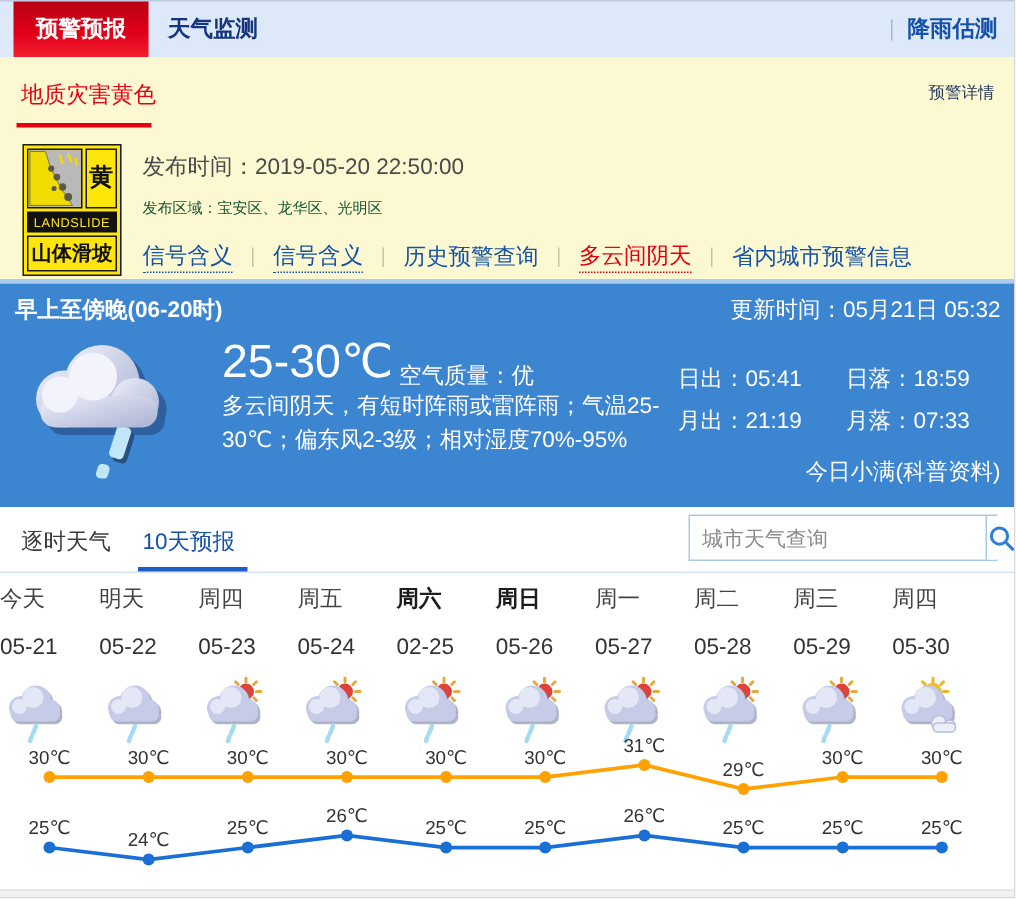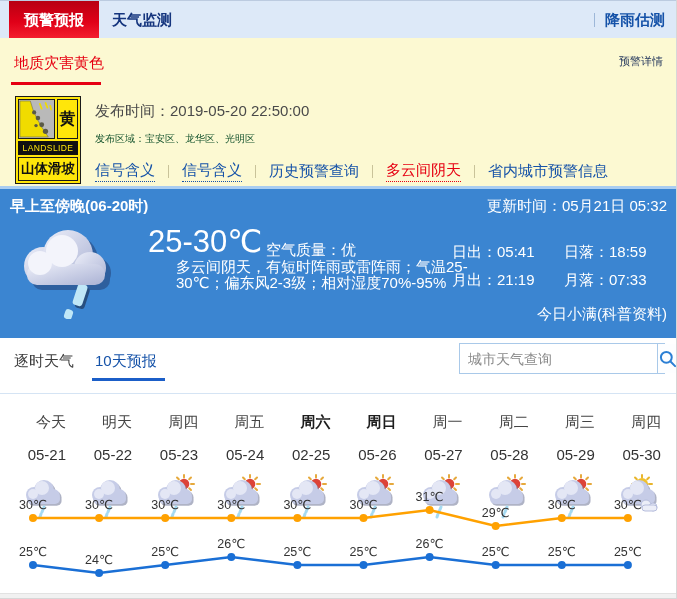--- a/index.html
+++ b/index.html
@@ -47,43 +47,43 @@
   .w-links .vsep { border-left-color:#c9c39a; height:13px; }
 
   
   .cur-divider { position:absolute; top:186px; left:0; width:677px; height:3px; background:#a9cdf1; }
   .current { position:absolute; top:189px; left:0; width:677px; height:181px; background:#3b85d1; color:#fff; }
   .c-period { position:absolute; left:10px; top:8px; font-size:15px; font-weight:bold; }
   .c-update { position:absolute; right:10px; top:8px; font-size:15px; }
   .c-icon { position:absolute; left:14px; top:30px; }
   .c-temp { position:absolute; left:148px; top:34px; font-size:31px; }
   .c-air { position:absolute; left:266px; top:52px; font-size:15px; }
-  .c-desc { position:absolute; left:148px; top:70px; width:312px; font-size:15px; line-height:16px;margin-left:28px; }
+  .c-desc { position:absolute; left:148px; top:70px; width:312px; font-size:15px; line-height:23px; }
   .c-sunmoon { position:absolute; left:452px; top:54px; width:218px; font-size:15px; }
   .c-sm-row { display:flex; margin-bottom:9px; }
   .c-sm-row span:first-child { width:112px; }
   .c-term { position:absolute; right:10px; top:116px; font-size:15px; cursor:pointer; }
 
   
-  .tabsbar { position:absolute; top:338px; left:0; width:677px; height:56px; background:#fff;
+  .tabsbar { position:absolute; top:338px; left:0; width:677px; height:44px; background:#fff;
              border-bottom:1px solid #d5e4f4; }
   .t-hourly { position:absolute; left:14px; top:14px; font-size:15px; color:#3c3c3c; cursor:pointer; }
   .t-tenday { position:absolute; left:95px; top:14px; font-size:15px; color:#1552a8; cursor:pointer; }
   .t-underline { position:absolute; left:92px; top:40px; width:73px; height:3px; background:#1b5ec8; }
   .searchbox { position:absolute; right:12px; top:5px; width:206px; height:31px;
                border:1px solid #a9c9e9; display:flex; background:#fff; }
   .searchbox input { flex:1; border:none; outline:none; padding:0 8px; font-size:14px; color:#333;
                      font-family:inherit; background:transparent; }
   .searchbox input::placeholder { color:#8a8a8a; }
   .search-btn { width:34px; border-left:1px solid #a9c9e9; background:#fdfeff; display:flex;
                 align-items:center; justify-content:center; cursor:pointer; }
 
   
   .forecast { position:absolute; top:382px; left:0; width:677px; height:211px; }
-  .fcol { position:absolute; top:8px; width:66px; text-align:right;margin-top:23px; }
+  .fcol { position:absolute; top:8px; width:66px; text-align:left; }
   .fday { font-size:15px; color:#444; }
   .fcol.weekend .fday { font-weight:bold; color:#1d1d1d; }
   .fdate { font-size:15px; color:#333; margin-top:14px; }
   .ficon { margin-top:11px; height:46px; }
   .chart { position:absolute; left:0; top:108px; }
   .tlabel { font-size:12.5px; fill:#333; font-family:"Liberation Sans","DejaVu Sans",sans-serif; }
 
   .footer-strip { position:absolute; top:593px; left:0; width:677px; height:6px;
                   background:#f1f1f1; border-top:1px solid #e2e2e2; }
 </style>

